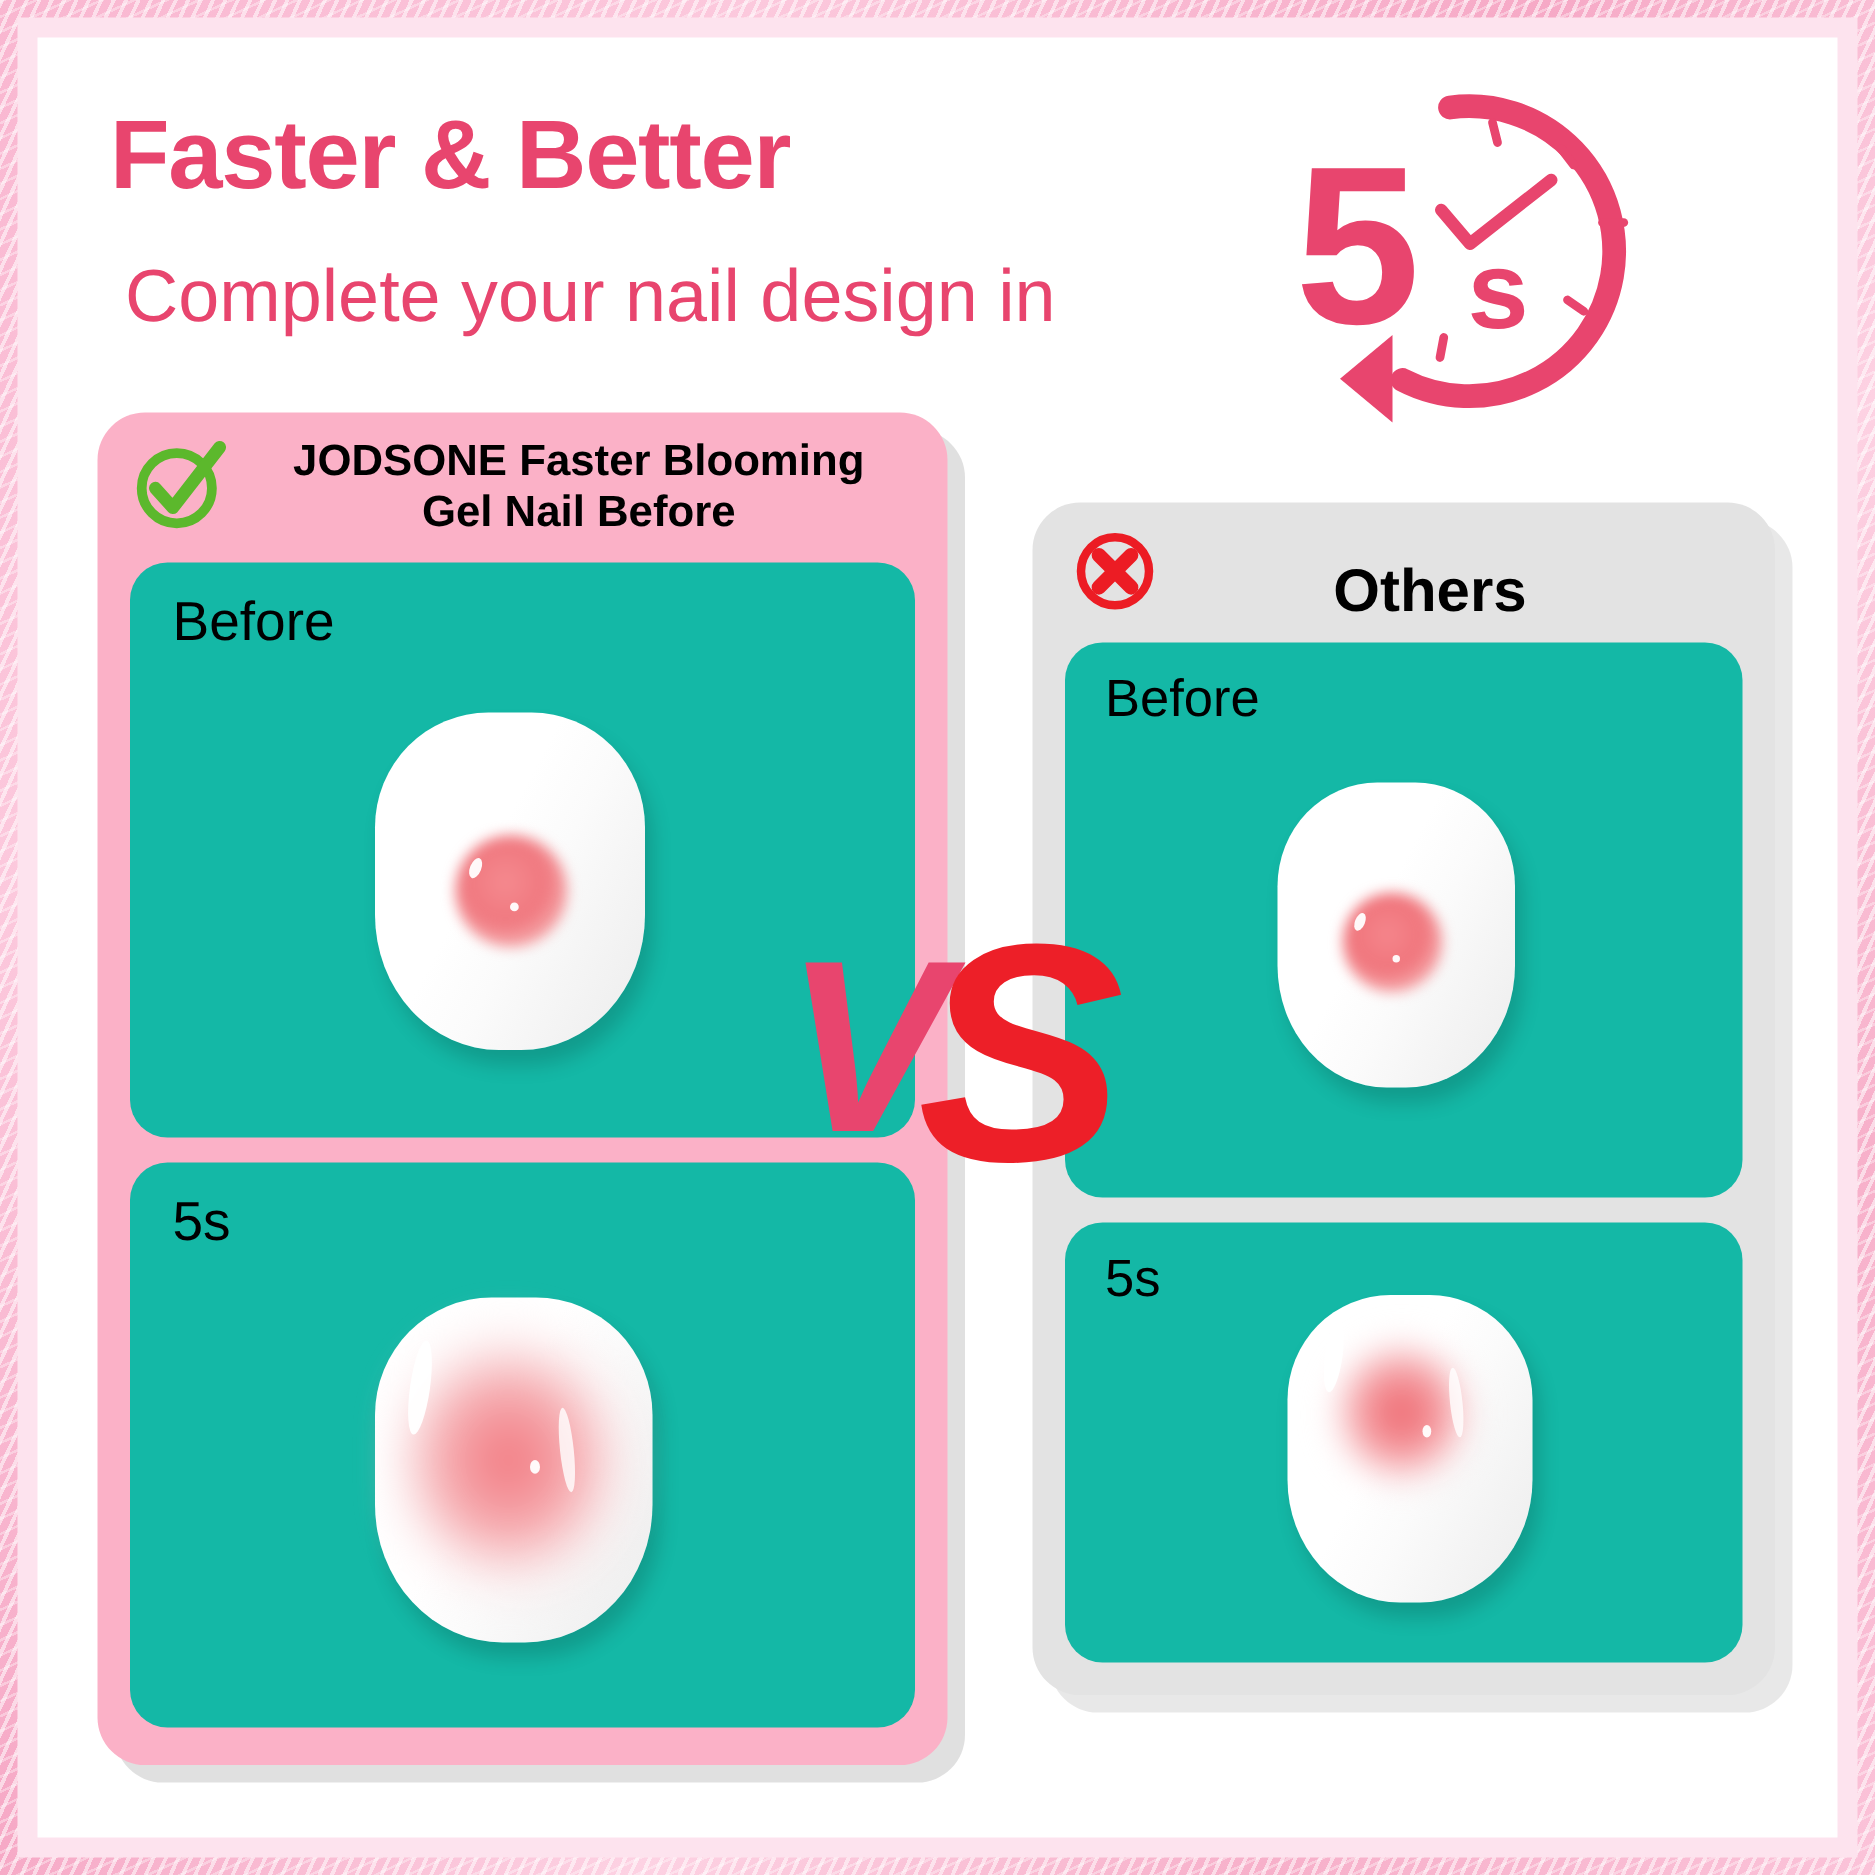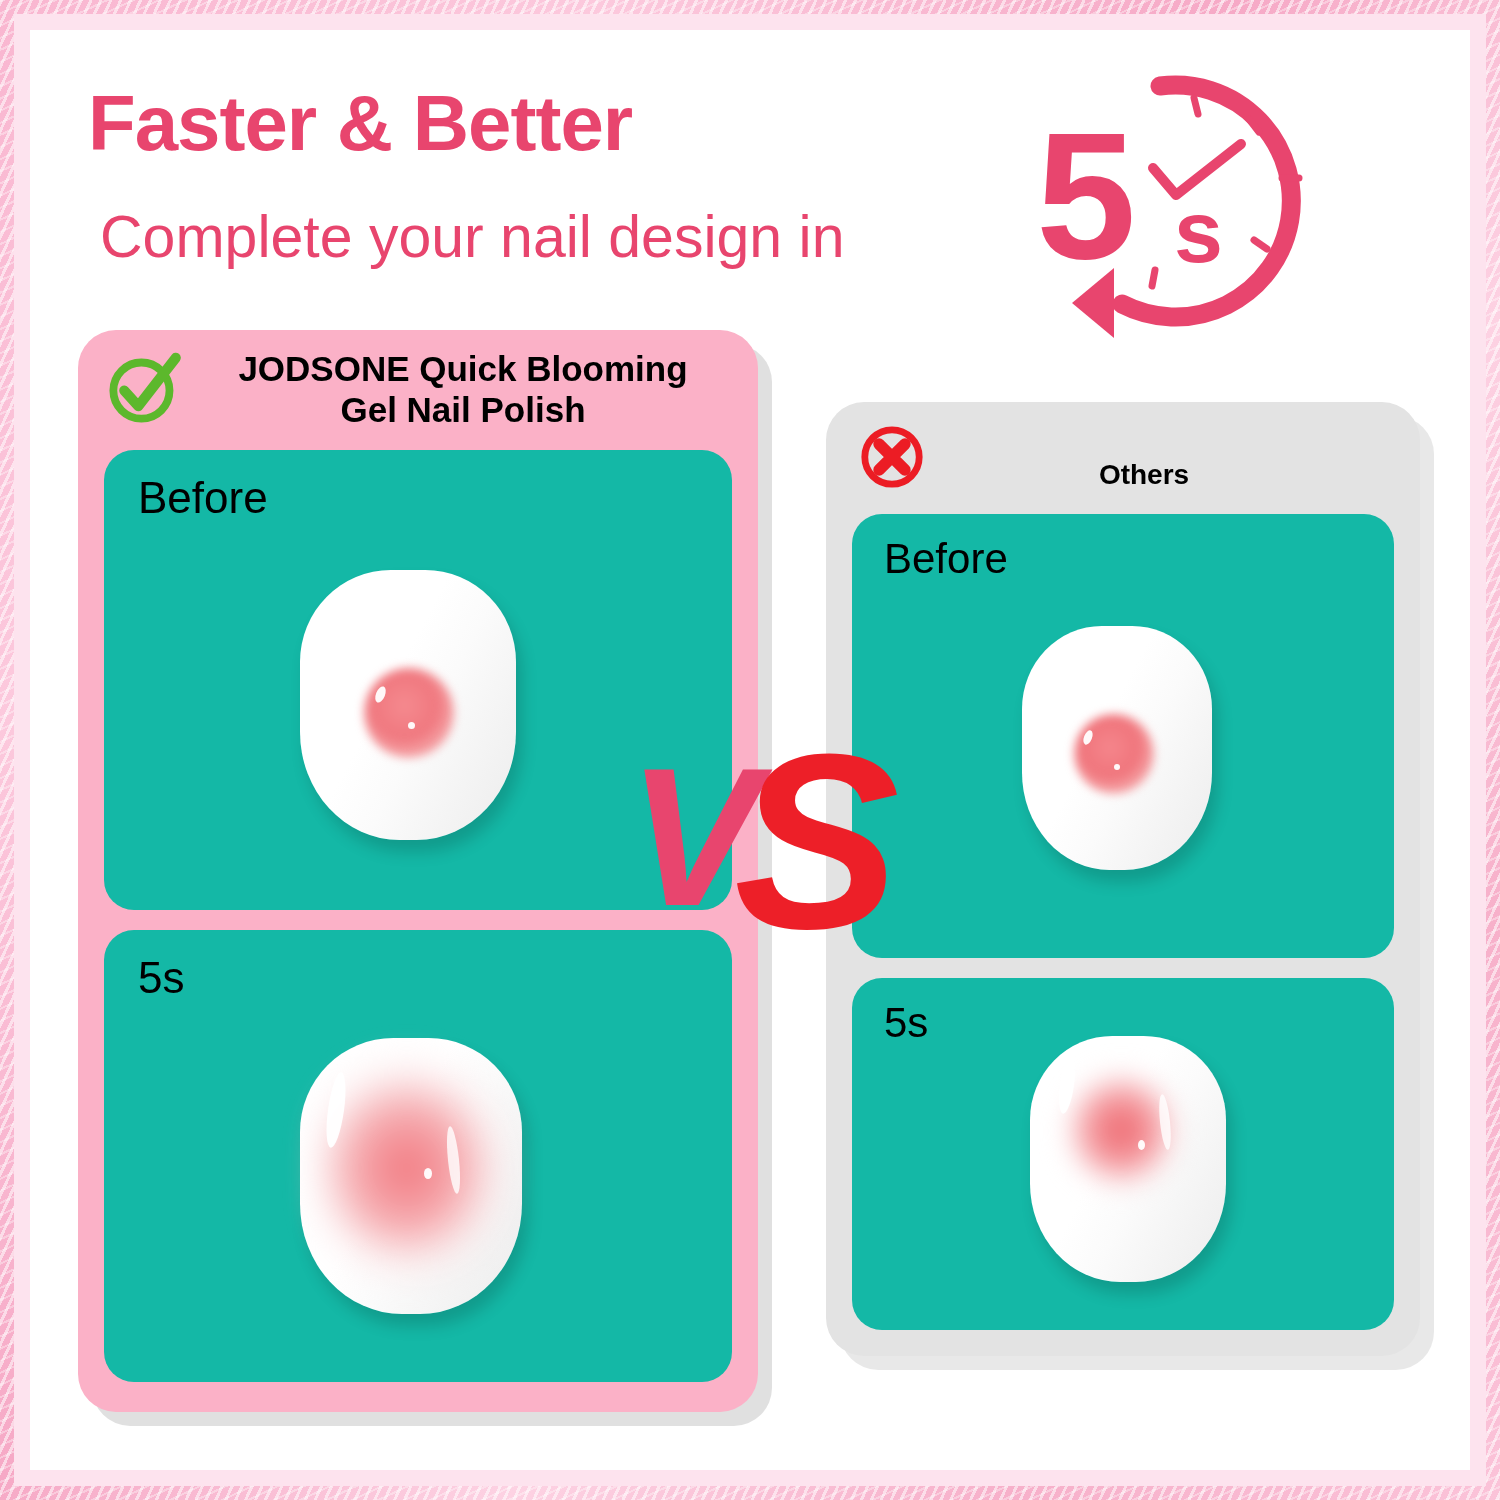--- a/index.html
+++ b/index.html
@@ -122,21 +122,21 @@
     flex: 1 1 auto;
     text-align: center;
     color: #000000;
     font-weight: bold;
     font-size: 35px;
     line-height: 1.18;
     padding-right: 18px;
     padding-left: 4px;
   }
   .panel-bad .panel-title {
-    font-size: 28px;
+    font-size: 48px;
     padding-right: 62px;
     margin-top: 35px;
   }
 
   
   .card {
     position: absolute;
     background: #14b8a6;
     border-radius: 30px;
     overflow: hidden;
@@ -306,21 +306,21 @@
 
   <div class="panel panel-good">
 
     <div class="panel-head">
       <span class="badge-icon">
         <svg viewBox="0 0 100 100" xmlns="http://www.w3.org/2000/svg" aria-hidden="true">
           <circle cx="48" cy="52" r="36" fill="none" stroke="#5cb82c" stroke-width="10"></circle>
           <path d="M26 52 L44 72 L92 10" fill="none" stroke="#5cb82c" stroke-width="13" stroke-linecap="round" stroke-linejoin="round"></path>
         </svg>
       </span>
-      <span class="panel-title"><span>JODSONE Quick Blooming</span><br><span>Gel Nail Polish</span></span>
+      <span class="panel-title"><span>JODSONE Faster Blooming</span><br><span>Gel Nail Before</span></span>
     </div>
 
     <div class="card card-top">
       <div class="card-label">Before</div>
       <div class="nail nail-lb">
         <div class="bloom"></div>
         <div class="shine-a"></div>
         <div class="shine-b"></div>
         <div class="shine-c"></div>
       </div>

